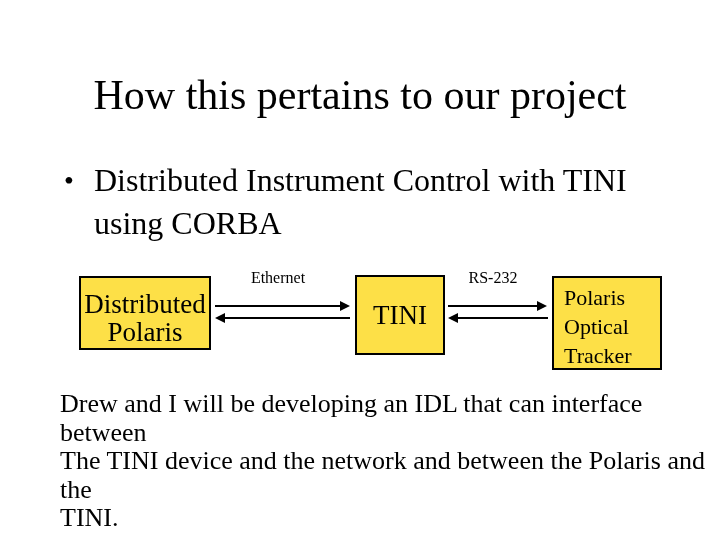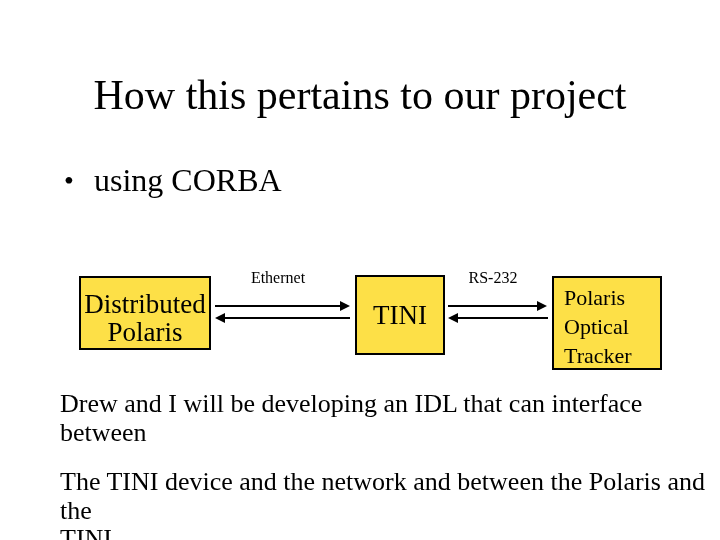--- a/index.html
+++ b/index.html
@@ -101,20 +101,21 @@
 </head>
 <body>
 
 <div class="slide">
 
   <div class="title">How this pertains to our project</div>
 
   <div class="bullet">
     <span class="bullet-marker">•</span>
     <span class="bullet-text">
+      <span style="display:block;">Distributed Instrument Control with TINI</span>
       <span style="display:block;">using CORBA</span>
     </span>
   </div>
 
   <div class="diagram">
 
     <div class="dbox box-a">
       <span style="display:block;">Distributed</span>
       <span style="display:block;">Polaris</span>
     </div>
@@ -138,17 +139,17 @@
     <div class="shaft" style="left:448px; top:305px; width:90px;"></div>
     <div class="head-right" style="left:537px; top:301px;"></div>
     <div class="shaft" style="left:458px; top:317px; width:90px;"></div>
     <div class="head-left" style="left:448px; top:313px;"></div>
     <div class="link-label label-bc">RS-232</div>
 
   </div>
 
   <div class="paragraph">
     <span style="display:block;">Drew and I will be developing an IDL that can interface between</span>
-    <span style="display:block;margin-top:21px;">The TINI device and the network and between the Polaris and the</span>
+    <span style="display:block;">The TINI device and the network and between the Polaris and the</span>
     <span style="display:block;">TINI.</span>
   </div>
 
 </div>
 
 </body></html>

